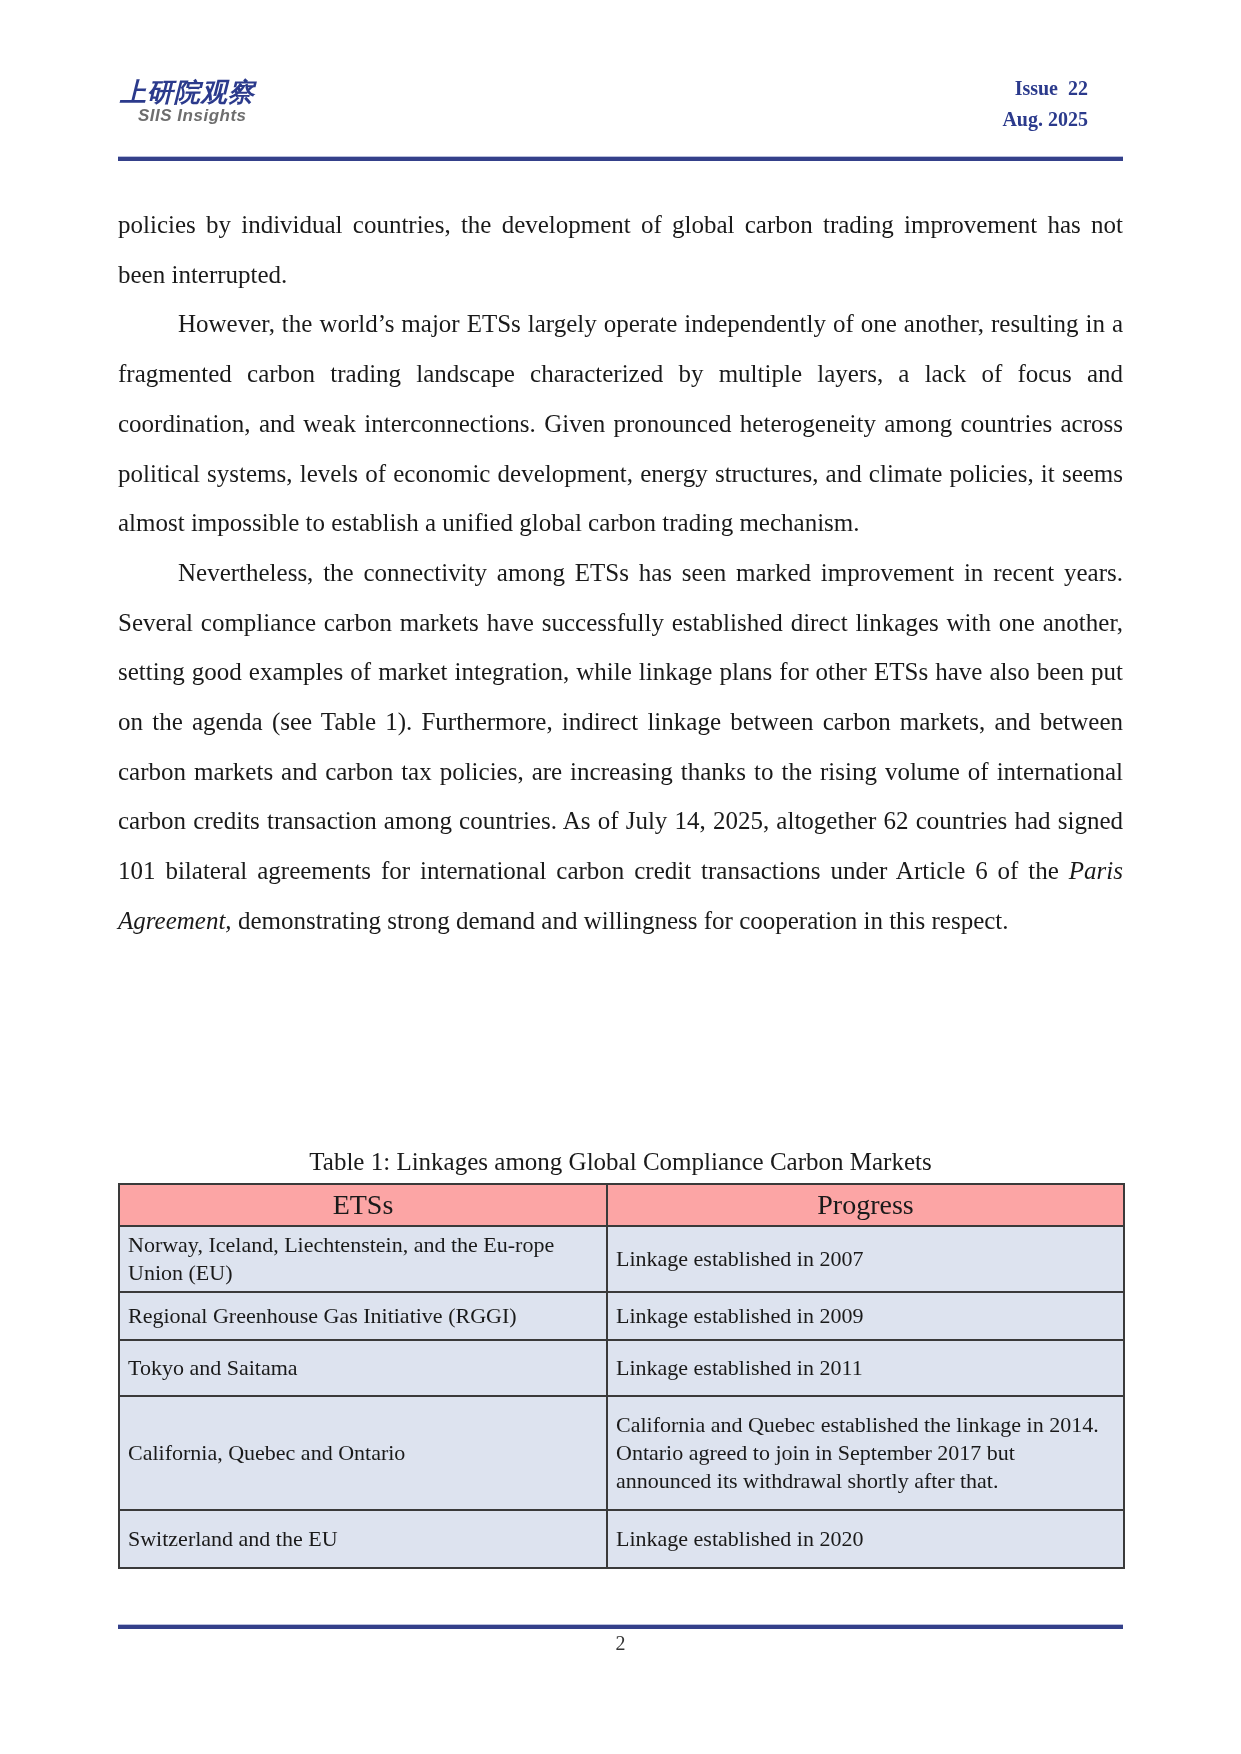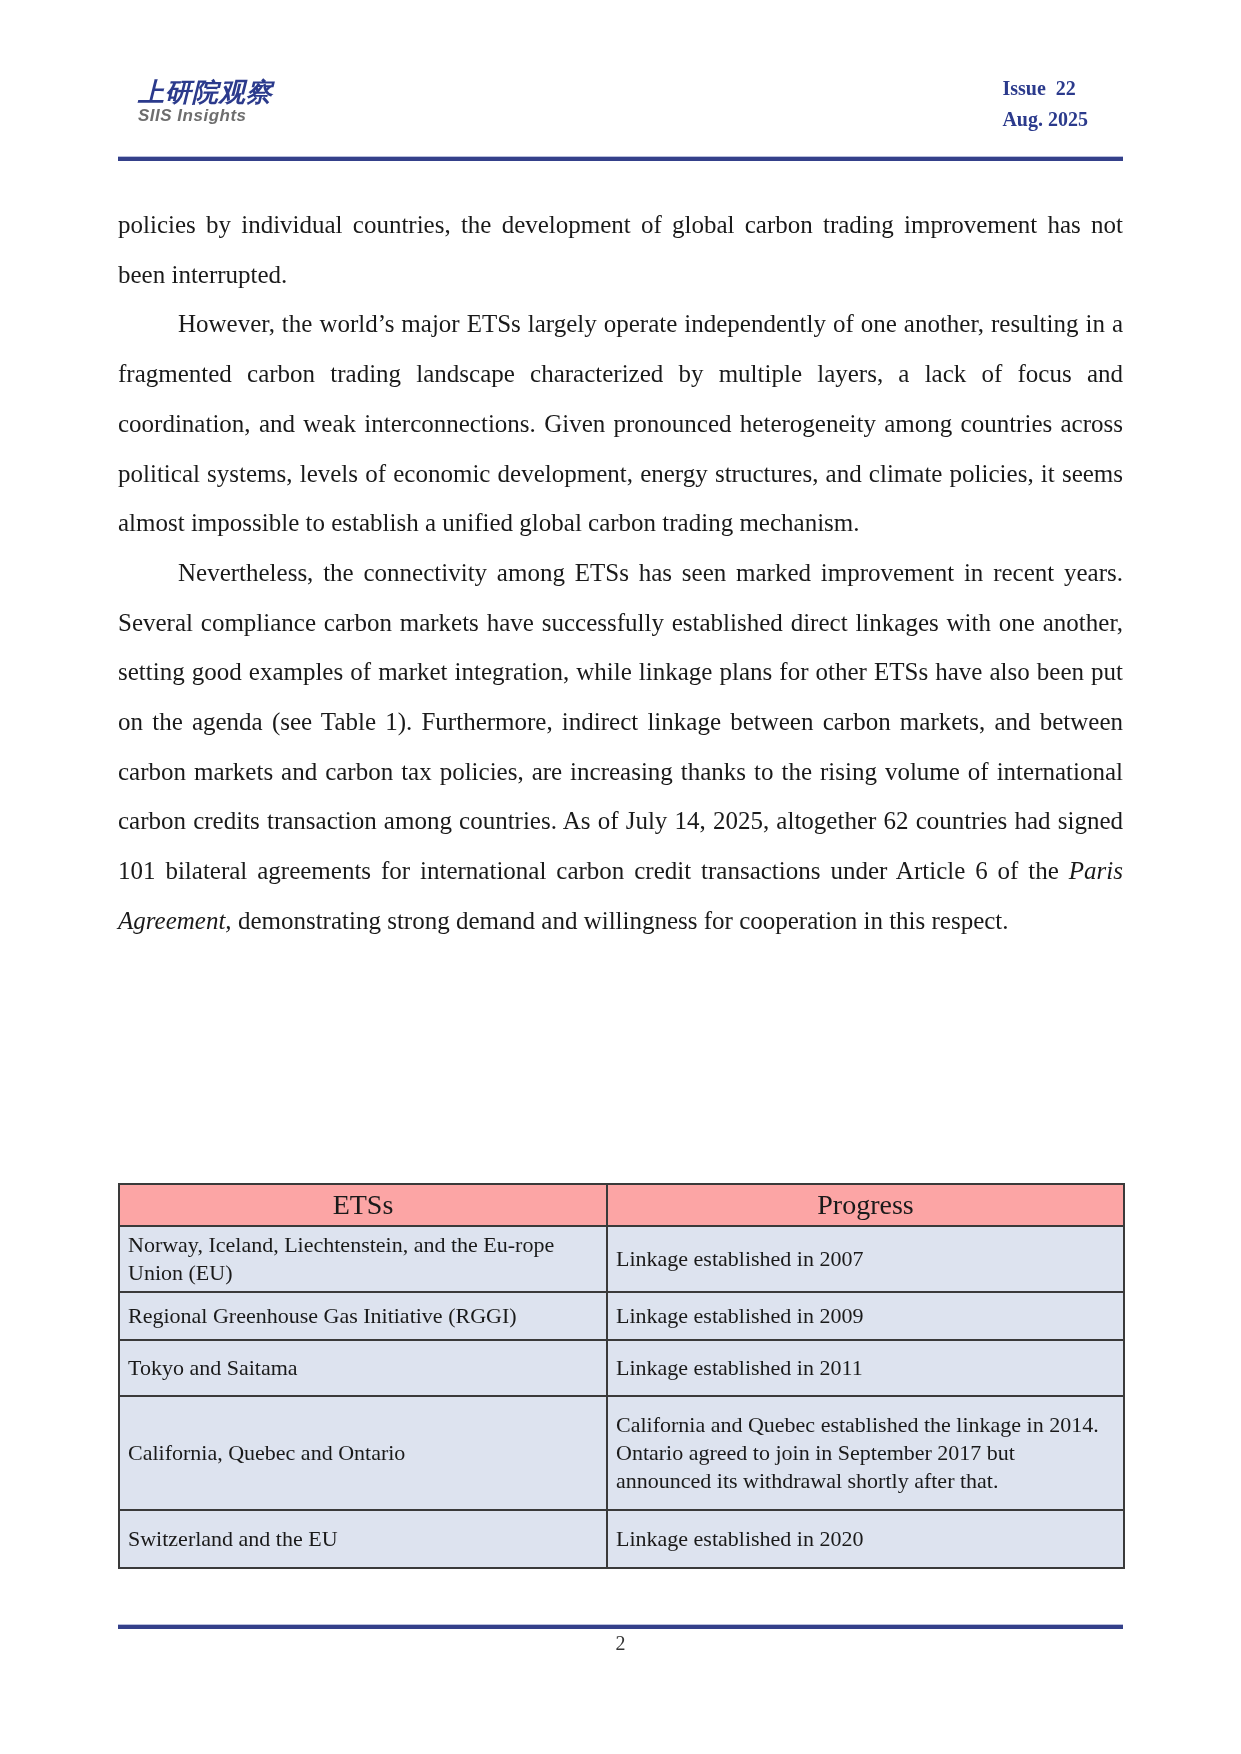--- a/index.html
+++ b/index.html
@@ -1,30 +1,30 @@
 <!DOCTYPE html>
 <html><head>
 <meta charset="utf-8">
 <style>
   html, body { margin: 0; padding: 0; background: #ffffff; }
   body { width: 1241px; height: 1754px; position: relative; overflow: hidden; }
   .page { position: absolute; left: 0; top: 0; width: 1241px; height: 1754px; }
 
   .logo-cn {
-    position: absolute; left: 138px; top: 75px;
+    position: absolute; left: 120px; top: 75px;
     font-family: "DejaVu Serif", serif; font-size: 26px; font-weight: bold;
     color: #2b3a8c; letter-spacing: 1px; font-style: italic;
   }
   .logo-en {
     position: absolute; left: 138px; top: 106px;
     font-family: "Liberation Sans", sans-serif; font-size: 17px; font-weight: bold; font-style: italic;
     color: #6e6e6e; letter-spacing: 0.5px;
   }
   .issue {
-    position: absolute; right: 153px; top: 73px; text-align: left;
+    position: absolute; right: 153px; top: 73px; text-align: right;
     font-family: "Liberation Serif", serif; font-weight: bold; font-size: 20px;
     color: #2b3a8c; line-height: 31px;
   }
   .rule {
     position: absolute; left: 118px; width: 1005px; height: 4px;
     background: #34408a; border-top: 1px solid #b8bedc;
   }
   .rule.top { top: 156px; }
   .rule.bottom { top: 1624px; }
 
@@ -79,20 +79,21 @@
   </div>
 
   <div class="rule top"></div>
 
   <div class="body-text">
     <p>policies by individual countries, the development of global carbon trading improvement has not been interrupted.</p>
     <p class="indent">However, the world’s major ETSs largely operate independently of one another, resulting in a fragmented carbon trading landscape characterized by multiple layers, a lack of focus and coordination, and weak interconnections. Given pronounced heterogeneity among countries across political systems, levels of economic development, energy structures, and climate policies, it seems almost impossible to establish a unified global carbon trading mechanism.</p>
     <p class="indent"><span>Nevertheless, the connectivity among ETSs has seen marked improvement in recent years. Several compliance carbon markets have successfully established direct linkages with one another, setting good examples of market integration, while linkage plans for other ETSs have also been put on the agenda (see Table 1). Furthermore, indirect linkage between carbon markets, and between carbon markets and carbon tax policies, are increasing thanks to the rising volume of international carbon credits transaction among countries. As of July 14, 2025, altogether 62 countries had signed 101 bilateral agreements for international carbon credit transactions under Article 6 of the</span> <em>Paris Agreement,</em><span> demonstrating strong demand and willingness for cooperation in this respect.</span></p>
   </div>
 
+  <div class="table-caption">Table 1: Linkages among Global Compliance Carbon Markets</div>
 
   <table class="data">
     <thead>
       <tr>
         <th>ETSs</th>
         <th>Progress</th>
       </tr>
     </thead>
     <tbody>
       <tr class="r0">

